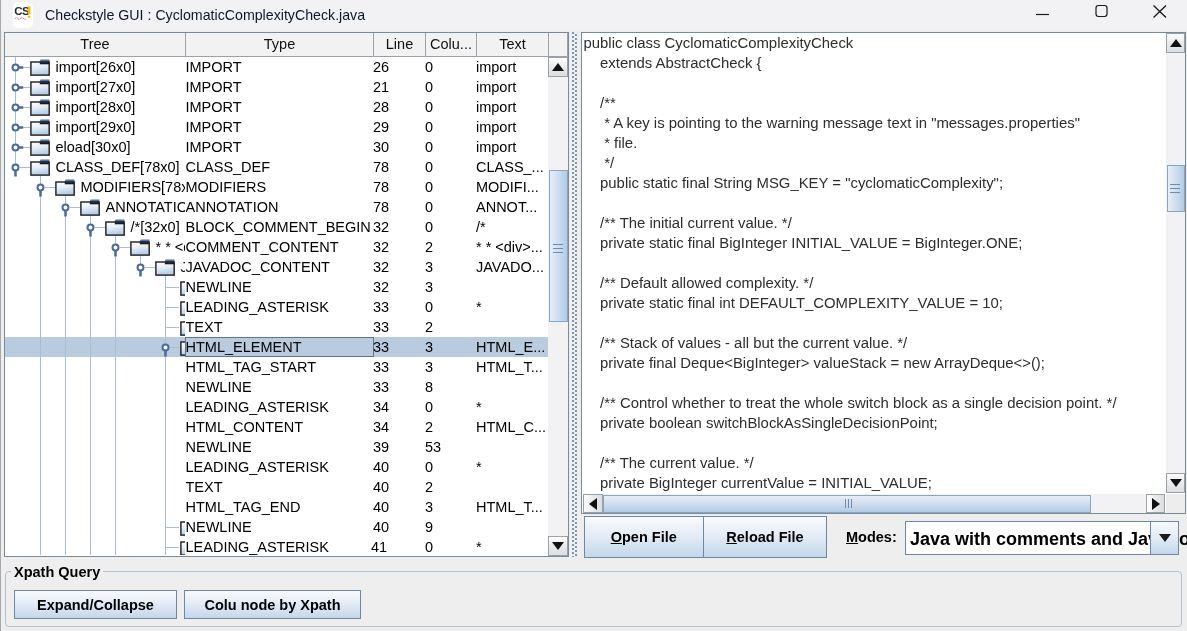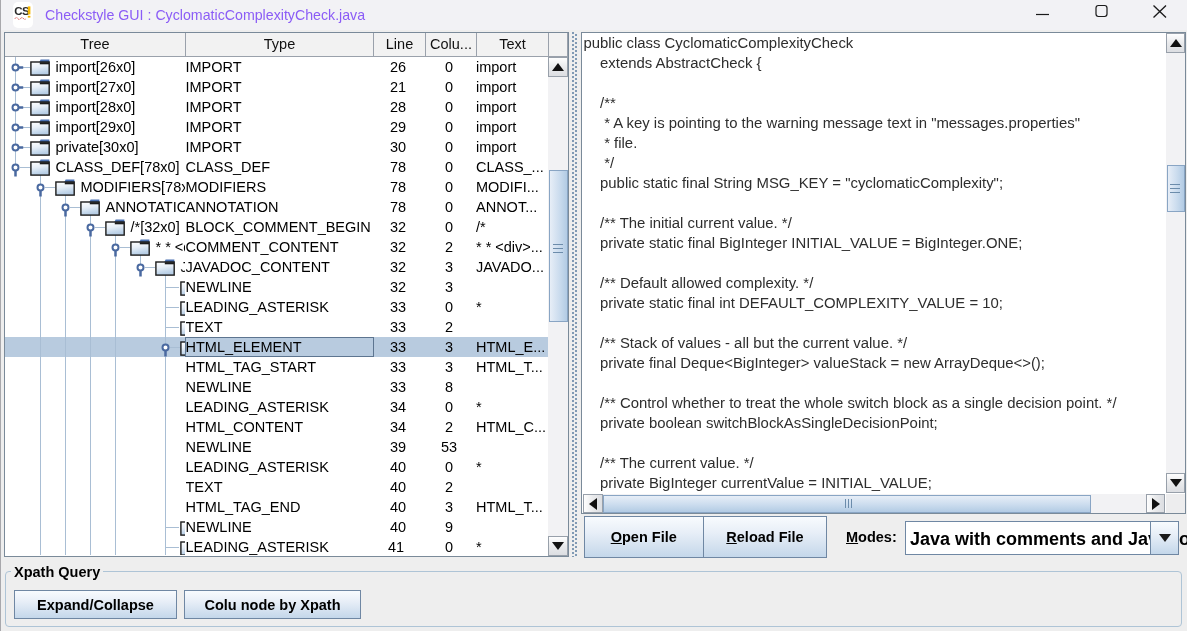--- a/index.html
+++ b/index.html
@@ -1,25 +1,25 @@
 <!DOCTYPE html>
 <html><head><meta charset="utf-8"><style>
 
 html,body{margin:0;padding:0}
 *{box-sizing:border-box}
 #win{position:relative;width:1187px;height:631px;background:#eeeeee;font-family:"Liberation Sans",sans-serif;overflow:hidden}
 .abs{position:absolute}
 #titlebar{position:absolute;left:0;top:0;width:1187px;height:30px;background:#f2f2f5}
-#title{position:absolute;left:45px;top:6.5px;font-size:14.2px;color:#8b5cf6;white-space:pre}
+#title{position:absolute;left:45px;top:6.5px;font-size:14.2px;color:#0f172a;white-space:pre}
 .hdrcell{position:absolute;top:33px;height:24px;background:#f2f2f2;border-right:1px solid #9aa1ab;border-bottom:1px solid #9aa1ab;font-size:14.5px;color:#111;text-align:center;line-height:23px}
 .treeline{position:absolute;width:1px;background:#a9bed4}
 .dash{position:absolute;height:1px;background:#a9bed4}
 .tlabel{position:absolute;font-size:14.5px;color:#000;line-height:20px;white-space:pre}
 .cell{position:absolute;font-size:14.5px;color:#000;line-height:20px;white-space:pre;overflow:hidden}
-.num{text-align:center}
+.num{text-align:left}
 .sb{position:absolute;background:#f2f2f4}
 .sbtn{position:absolute;background:linear-gradient(180deg,#fefefe,#e9eaec 50%,#dcdee2);border:1px solid #98a0aa;display:flex;align-items:center;justify-content:center}
 .sbtnh{background:linear-gradient(90deg,#fefefe,#e9eaec 50%,#dcdee2)}
 .vthumb{position:absolute;background:linear-gradient(90deg,#e7eef7 0%,#cbdcee 55%,#b2cbe4 100%);border:1px solid #89a5c4}
 .hthumb{position:absolute;background:linear-gradient(180deg,#e7eef7 0%,#cbdcee 55%,#b2cbe4 100%);border:1px solid #89a5c4}
 .grip{position:absolute;background:#6c8cab}
 .btn{position:absolute;background:linear-gradient(180deg,#f8fbfe 0%,#e7eef7 40%,#c4d7ea 100%);border:1px solid #6f87a3;font-size:14.5px;font-weight:bold;color:#000;display:flex;align-items:center;justify-content:center;white-space:pre}
 .u{text-decoration:underline}
 #code{position:absolute;left:583.5px;top:33px;font-size:14.9px;line-height:20px;color:#2e2e2e;white-space:pre}
 #divider{position:absolute;left:570px;top:32px;width:10px;height:525px;background-color:#eeeeee;background-image:radial-gradient(circle at 3px 1.2px,#7f99b4 1px,transparent 1.4px),radial-gradient(circle at 6px 3.2px,#7f99b4 1px,transparent 1.4px);background-size:10px 4px,10px 4px}
@@ -120,21 +120,21 @@
 <div class="dash" style="left:14.5px;top:90px;width:10.5px"></div>
 <svg class="abs" style="left:4.0px;top:84.5px" width="15" height="17" viewBox="0 0 15 17">
           <circle cx="6.5" cy="5.5" r="3.0" fill="#fff" stroke="#4a69a0" stroke-width="2"></circle>
           <rect x="9.2" y="4.25" width="5.0" height="2.5" fill="#4a69a0"></rect>
         </svg>
 <svg class="abs" style="left:25.0px;top:81.5px" width="20" height="17" viewBox="0 0 20 17">
           <polygon points="10.6,0.4 19.4,0.4 19.4,3.0 9.4,3.0" fill="#4a70b2"></polygon>
           <rect x="0.9" y="3.0" width="18.3" height="13.1" fill="url(#fg)" stroke="#1c1c1c" stroke-width="1.4"></rect>
           <rect x="9.8" y="3.2" width="9.2" height="2.1" fill="#1c1c1c"></rect>
         </svg>
-<div class="tlabel" style="left:50.5px;top:80px">private[30x0]</div>
+<div class="tlabel" style="left:50.5px;top:80px">eload[30x0]</div>
 <div class="dash" style="left:14.5px;top:110px;width:10.5px"></div>
 <svg class="abs" style="left:4.0px;top:104.5px" width="15" height="17" viewBox="0 0 15 17">
           <circle cx="6.5" cy="5.5" r="3.0" fill="#fff" stroke="#4a69a0" stroke-width="2"></circle>
           <rect x="5.25" y="8.2" width="2.5" height="6.3" fill="#4a69a0"></rect>
         </svg>
 <svg class="abs" style="left:25.0px;top:101.5px" width="20" height="17" viewBox="0 0 20 17">
           <polygon points="10.6,0.4 19.4,0.4 19.4,3.0 9.4,3.0" fill="#4a70b2"></polygon>
           <rect x="0.9" y="3.0" width="18.3" height="13.1" fill="url(#fg)" stroke="#1c1c1c" stroke-width="1.4"></rect>
           <rect x="9.8" y="3.2" width="9.2" height="2.1" fill="#1c1c1c"></rect>
         </svg>

